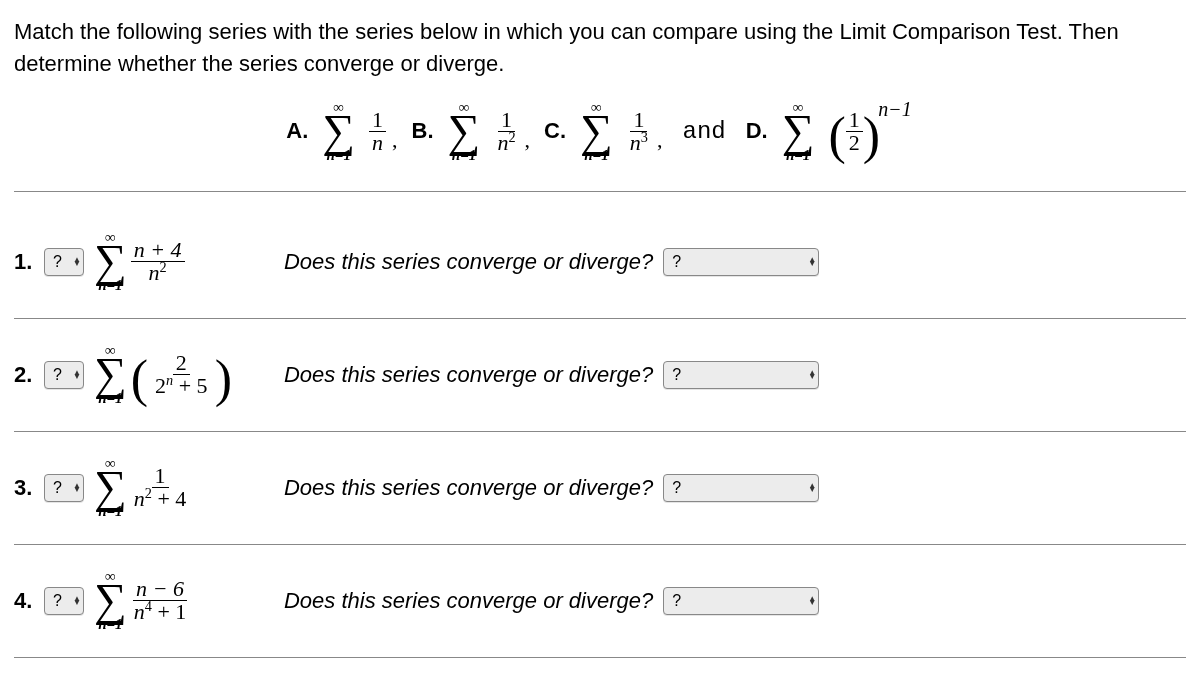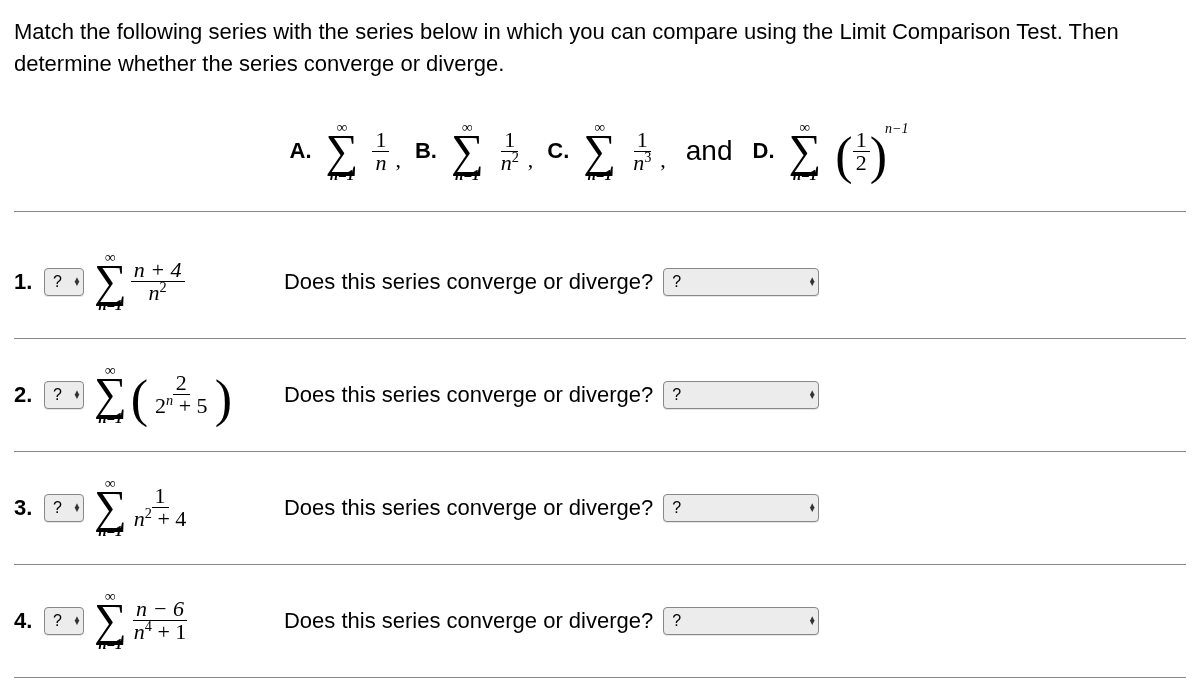--- a/index.html
+++ b/index.html
@@ -7,21 +7,21 @@
     padding: 16px 14px;
     font-family: Arial, Helvetica, sans-serif;
     font-size: 22px;
     color: #000;
     background: #fff;
     width: 1200px;
     box-sizing: border-box;
   }
   .intro {
     line-height: 1.45;
-    margin-bottom: 40px;
+    margin-bottom: 20px;
   }
   .options-row {
     display: flex;
     justify-content: center;
     align-items: center;
     gap: 14px;
     margin-bottom: 28px;
   }
   .opt-label {
     font-weight: bold;
@@ -74,36 +74,37 @@
   .paren-big {
     font-family: "Times New Roman", serif;
     font-size: 52px;
     line-height: 0.6;
     display: inline-block;
     position: relative;
     top: 4px;
   }
   .exp-after {
     font-family: "Times New Roman", serif;
-    font-size: 14px;
+    font-size: 20px;
     font-style: italic;
     position: relative;
     top: -22px;
     left: -2px;
   }
   .comma-sep {
     font-family: "Times New Roman", serif;
     font-size: 22px;
     align-self: flex-end;
     margin-bottom: 10px;
     margin-left: -8px;
   }
   .and-word {
-    font-size: 28px;
+    font-size: 24px;
     margin: 0 6px;
+    font-family: Liberation Mono, monospace;
   }
   hr.divider {
     border: none;
     border-top: 1px solid #888;
     margin: 0 0 14px 0;
   }
   .q-row {
     display: flex;
     align-items: center;
     gap: 10px;
@@ -136,20 +137,21 @@
   .select-arrows {
     display: inline-flex;
     flex-direction: column;
     margin-left: 6px;
     line-height: 0.5;
     font-size: 8px;
     color: #333;
   }
   .question-text {
     margin-left: 10px;
+    font-style: italic;
   }
   .series-expr {
     display: inline-flex;
     align-items: center;
     gap: 4px;
     min-width: 170px;
     font-family: "Times New Roman", serif;
     font-size: 22px;
   }
 </style>

